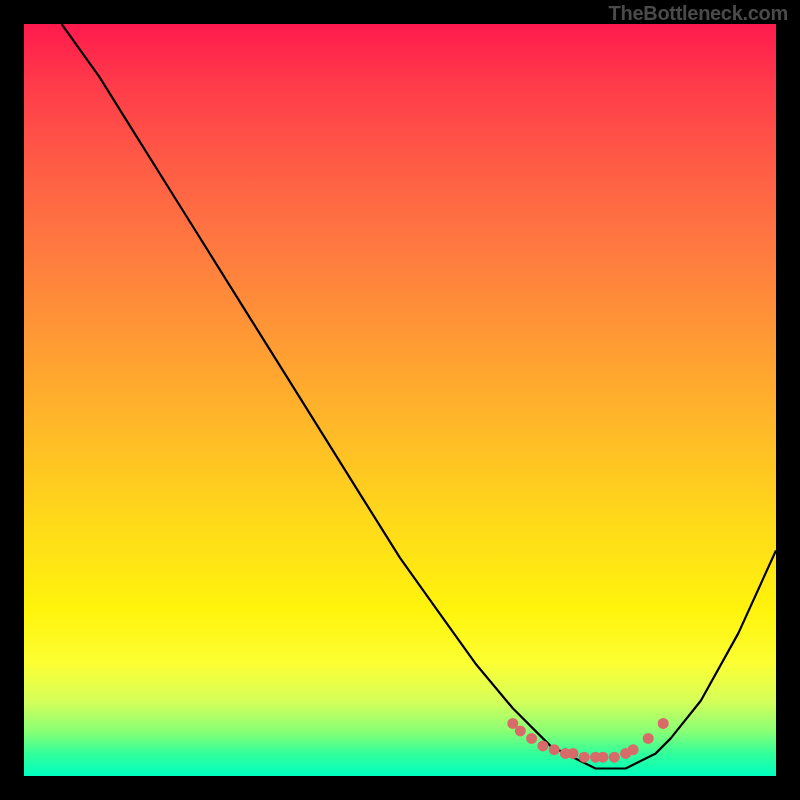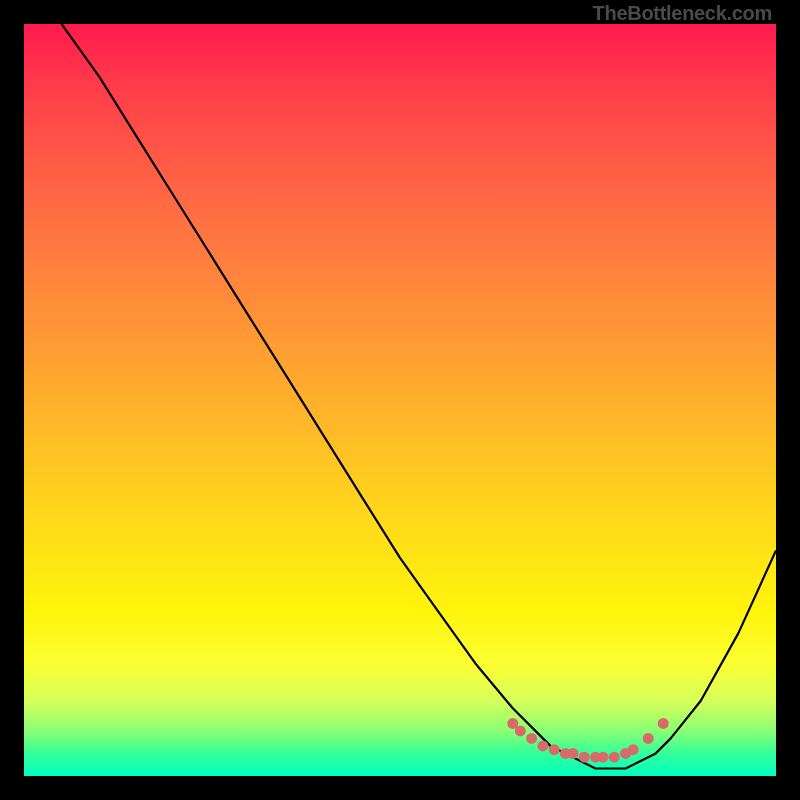--- a/index.html
+++ b/index.html
@@ -12,21 +12,21 @@
     overflow: hidden;
   }
   .container {
     position: relative;
     width: 800px;
     height: 800px;
   }
   .watermark {
     position: absolute;
     top: 2px;
-    right: 28px;
+    right: 12px;
     color: #4a4a4a;
     font-size: 20px;
     font-weight: bold;
     z-index: 20;
     letter-spacing: -0.3px;
   }
   .plot-frame {
     position: absolute;
     left: 24px;
     top: 24px;

